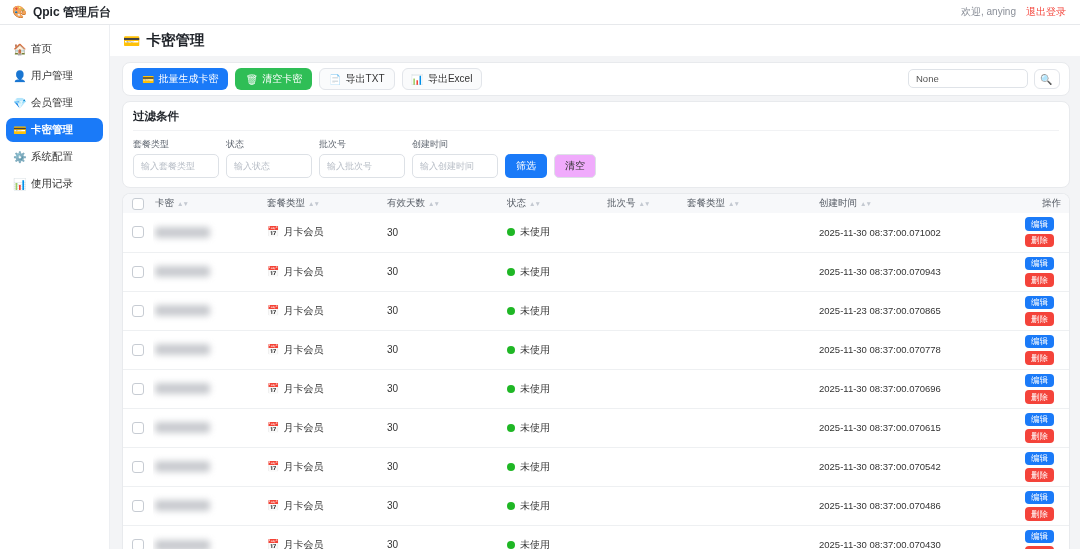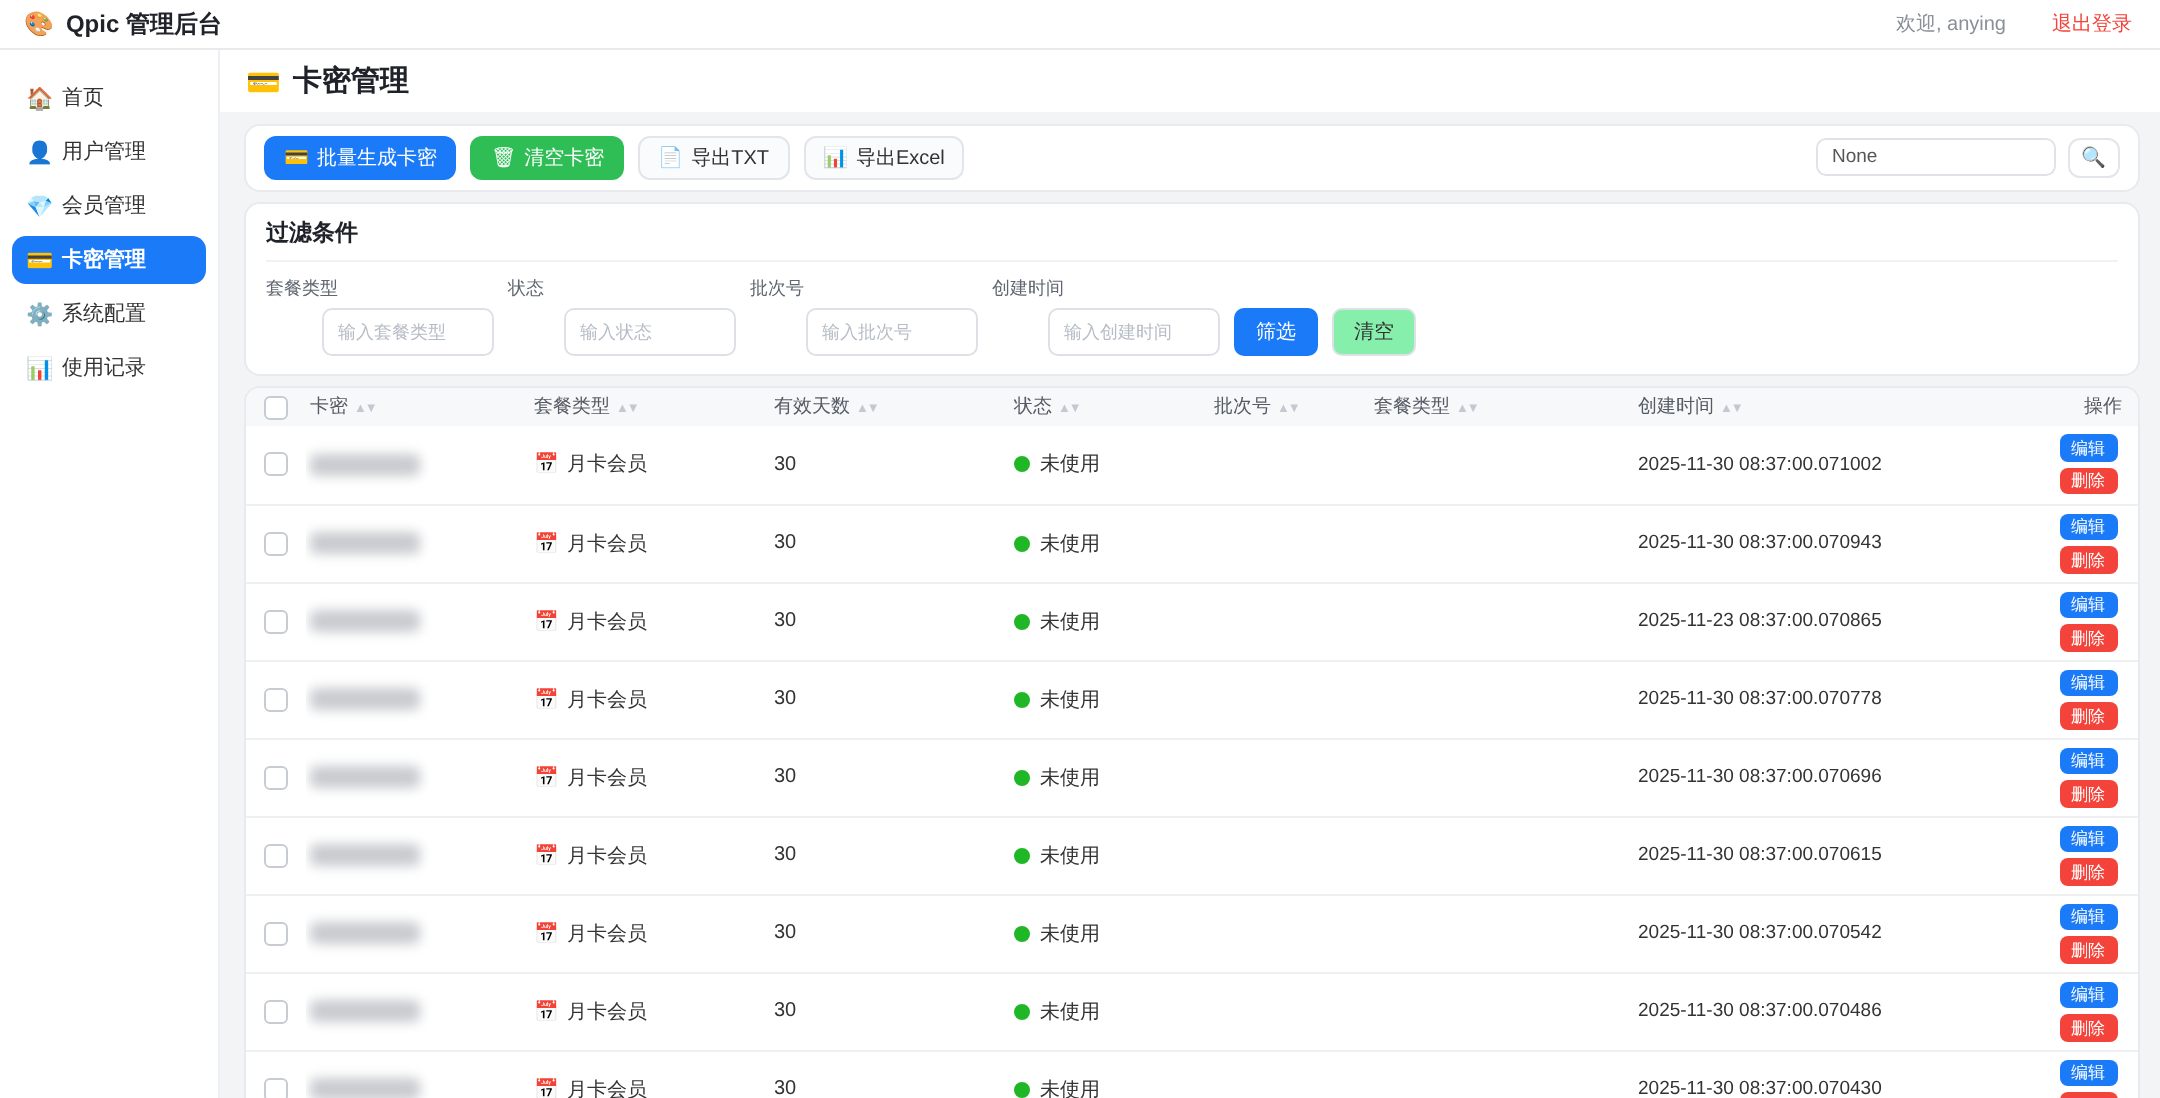--- a/index.html
+++ b/index.html
@@ -4,21 +4,21 @@
 <style>
   * { margin:0; padding:0; box-sizing:border-box; }
   html,body { width:1080px; height:549px; overflow:hidden; background:#fff;
     font-family:"Liberation Sans","DejaVu Sans",sans-serif; color:#333; }
 
   
   .topbar { height:25px; background:#fff; border-bottom:1px solid #e7e9ec;
     display:flex; align-items:center; justify-content:space-between; padding:0 14px 0 12px; }
   .brand { display:flex; align-items:center; gap:6px; font-size:12px; font-weight:bold; color:#1f2329; }
   .brand .logo { font-size:12px; }
-  .topbar-right { display:flex; align-items:center; gap:23px; }
+  .topbar-right { display:flex; align-items:center; gap:10px; }
   .welcome { font-size:10px; color:#8a8f98; }
   .logout { font-size:10px; color:var(--danger); cursor:pointer;font-family:Liberation Mono, monospace; }
 
   
   .shell { display:flex; height:524px; }
   .sidebar { width:110px; background:#fff; border-right:1px solid #edeff2; padding-top:9px; flex:none; }
   .side-item { display:flex; align-items:center; gap:5px; margin:3px 6px; padding:5px 7px;
     border-radius:7px; font-size:10.5px; color:#333; cursor:pointer; white-space:nowrap; }
   .side-item .ico { font-size:11px; width:13px; text-align:center; }
   .side-item.active { background:var(--primary); color:#fff; font-weight:bold; }
@@ -48,25 +48,25 @@
   .search-btn { width:26px; height:20px; background:#fff; border:1px solid #e2e5ea;
     border-radius:6px; font-size:10px; display:flex; align-items:center; justify-content:center; cursor:pointer; }
 
   .filter-card { padding:7px 10px 9px; }
   .filter-title { font-size:11.5px; font-weight:bold; color:#1f2329;
     padding-bottom:6px; border-bottom:1px solid #f1f2f4; margin-bottom:7px; }
   .filter-row { display:flex; align-items:flex-end; gap:7px; }
   .field { display:flex; flex-direction:column; }
   .field label { font-size:9px; color:#5f6670; margin-bottom:3px; }
   .field input { width:86px; height:24px; border:1px solid #dde1e6; border-radius:5px;
-    padding:0 7px; font-size:9px; color:#333; outline:none;margin-left:28px; }
+    padding:0 7px; font-size:9px; color:#333; outline:none; }
   .field input::placeholder { color:#b7bdc6; }
   .fbtn { height:24px; padding:0 10px; border-radius:5px; font-size:10px; cursor:pointer; border:1px solid transparent; }
   .fbtn.go { background:var(--primary); color:#fff;text-align:center; }
-  .fbtn.clear { background:#86efac; border-color:#dde1e6; color:#333; }
+  .fbtn.clear { background:#f0abfc; border-color:#dde1e6; color:#333; }
 
   
   .table-card { margin-bottom:0; border-radius:8px 8px 0 0; border-bottom:none; overflow:hidden; }
   table { width:100%; border-collapse:collapse; table-layout:fixed; }
   thead th { background:#f7f8fa; height:19px; font-size:9.5px; font-weight:normal;
     color:#555b64; text-align:left; padding-left:2px; white-space:nowrap; cursor:pointer; }
   th.colcheck, td.colcheck { text-align:center; padding-left:0; }
   th.v-right { text-align:right; padding-right:8px;margin-top:28px; }
   .sort { font-size:6.5px; color:#c4c9d1; letter-spacing:-1px; margin-left:3px; }
   tbody td { height:39px; border-top:1px solid #eef0f2; font-size:10px; color:#333;
@@ -74,21 +74,21 @@
   tbody tr:first-child td { border-top:none; }
   .cb { display:inline-block; width:12px; height:12px; border:1.5px solid #c7ccd3;
     border-radius:3px; background:#fff; vertical-align:middle; cursor:pointer; }
   .blur-blob { display:inline-block; width:55px; height:11px; border-radius:3px;
     background:#b6b9bf; filter:blur(3px); opacity:.75; vertical-align:middle; }
   .pkg-ico { font-size:10px; margin-right:4px; }
   .dot { display:inline-block; width:8px; height:8px; border-radius:50%;
     background:var(--green); margin-right:5px; vertical-align:-1px; }
   td.created { font-size:9.5px; }
   td.actions { padding-right:6px; }
-  .act-wrap { display:flex; flex-direction:column; gap:3px; align-items:center; }
+  .act-wrap { display:flex; flex-direction:column; gap:3px; align-items:flex-start; }
   .abtn { font-size:8.5px; padding:2.5px 6px; border-radius:4px; color:#fff; border:none; cursor:pointer; line-height:1; }
   .abtn.edit { background:var(--primary); }
   .abtn.del { background:var(--danger); }
 </style>
 </head>
 <body>
 
 <div class="topbar">
   <div class="brand">
     <span class="logo">🎨</span>

